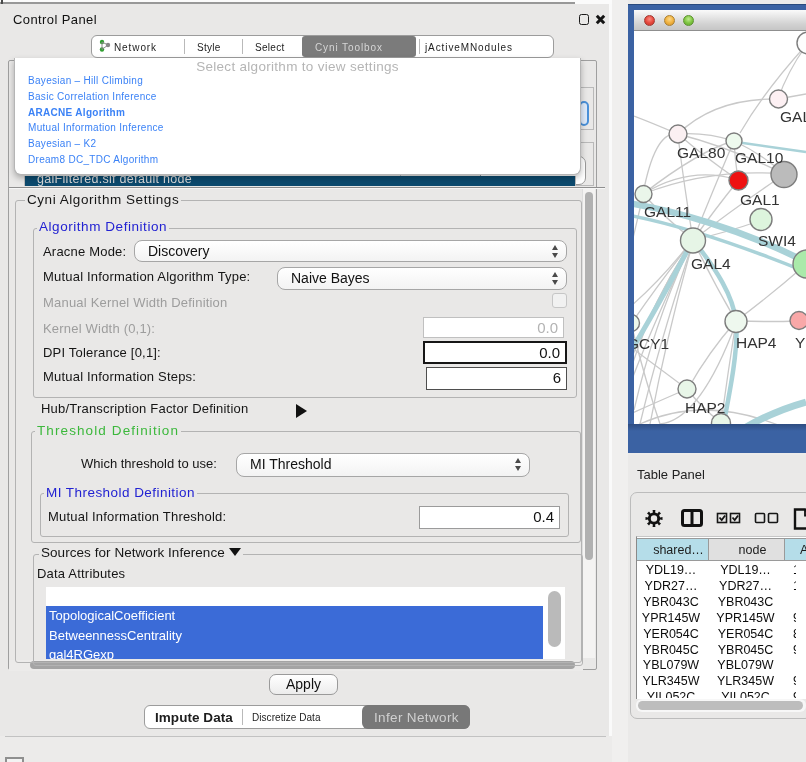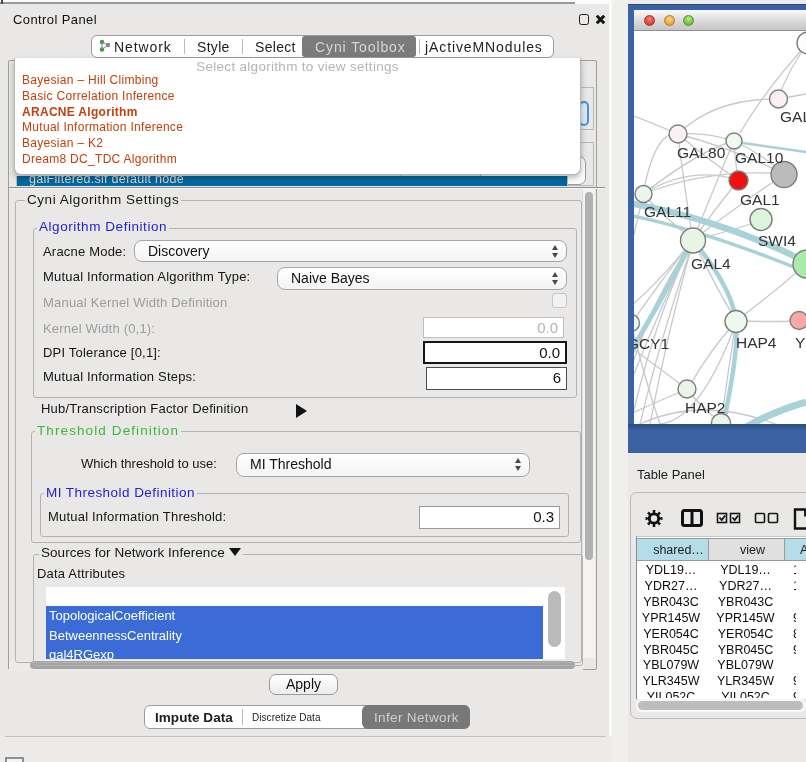--- a/index.html
+++ b/index.html
@@ -11,23 +11,23 @@
 .gt{position:absolute;font-size:13.5px;letter-spacing:0.55px;color:#161616;background:#e9e8e7;padding:0 2px;white-space:nowrap;line-height:15px}
 .lb{position:absolute;font-size:13px;letter-spacing:0.2px;font-weight:normal;color:#151515;white-space:nowrap;line-height:14px}
 .gy{color:#9d9d9d}
 .combo{position:absolute;background:linear-gradient(#ffffff,#f3f3f3);border:1px solid #a6a6a6;border-radius:8px;font-size:14px;color:#111}
 .ctx{position:absolute;left:13px;top:3px;line-height:15px;white-space:nowrap}
 .st{position:absolute;right:7px;width:7px}
 .st b{position:absolute;left:0;width:0;height:0;border-left:3.5px solid transparent;border-right:3.5px solid transparent}
 .stu{top:4px}.stu b{border-bottom:5px solid #4a4a4a}
 .std{top:12px}.std b{border-top:5px solid #4a4a4a}
 .fld{position:absolute;background:#fff;font-size:15px;color:#111;text-align:right;padding-right:5px;line-height:19px}
-.tabtx{position:absolute;font-size:14px;letter-spacing:0.9px;color:#1d1d1d;white-space:nowrap;line-height:15px}
+.tabtx{position:absolute;font-size:10px;letter-spacing:0.9px;color:#1d1d1d;white-space:nowrap;line-height:15px}
 .sep{position:absolute;width:1px;background:#b9b9b9}
-.ddi{position:absolute;left:7px;font-size:12px;letter-spacing:0.3px;color:#c2410c;line-height:15.8px;white-space:nowrap}
+.ddi{position:absolute;left:13px;font-size:10px;letter-spacing:0.3px;color:#3b82f6;line-height:15.8px;white-space:nowrap}
 .lrow{position:absolute;left:0;width:497px;height:19.3px;background:#3b6bd7;color:#fff;font-size:13px;line-height:19.3px;padding-left:3px}
 </style>
 </head>
 <body>
 <div id="page">
 
 <div class="a" style="left:0;top:0;width:612px;height:4px;background:#fbfbfb"></div>
 <div class="a" style="left:0;top:2px;width:575px;height:2px;background:#989898"></div>
 <div class="a" style="left:1px;top:0;width:2px;height:4px;background:#4a4a4a"></div>
 <div class="a" style="left:0;top:4px;width:612px;height:732px;background:#e9e8e7"></div>
@@ -60,21 +60,21 @@
 <div class="a" style="left:400px;top:87px;width:194px;height:43px;border:1px solid #b9b9b9;background:#e9e8e7"></div>
 <div class="a" style="left:579px;top:101px;width:10px;height:25px;border:2.5px solid #4a90d8;border-radius:6px;background:#ddeafa"></div>
 <div class="a" style="left:400px;top:142px;width:194px;height:44px;border:1px solid #b9b9b9;background:#e9e8e7"></div>
 <div class="a" style="left:480px;top:156px;width:106px;height:29px;border:1px solid #9a9a9a;border-radius:7px;background:#fff"></div>
 
 <div class="a" style="left:582px;top:188px;width:13px;height:470px;background:#f4f3f2;border-left:1px solid #dedede"></div>
 <div class="a" style="left:584.5px;top:192px;width:8px;height:368px;background:#b1b1b1;border-radius:4px"></div>
 
 <div class="a" style="left:9px;top:659.5px;width:574px;height:11px;background:#eceBea"></div>
 <div class="a" style="left:30px;top:660.5px;width:545px;height:8.5px;background:#a4a4a4;border-radius:4px"></div>
-<div class="a" style="left:16px;top:176px;width:552px;height:10px;background:#0369a1;border-left:1px solid #bdbdbd;border-right:1px solid #bdbdbd;overflow:hidden">
+<div class="a" style="left:24px;top:176px;width:552px;height:10px;background:#0c4a6e;border-left:1px solid #bdbdbd;border-right:1px solid #bdbdbd;overflow:hidden">
       <span style="position:absolute;left:12px;top:-4px;font-size:12.5px;color:#d9d9d9;letter-spacing:0.3px;white-space:nowrap">galFiltered.sif default node</span>
     </div>
 <div class="a" style="left:9px;top:187px;width:596px;height:1px;background:#8f8f8f"></div>
 <div class="a" style="left:9px;top:188px;width:596px;height:1px;background:#f6f6f6"></div>
 
 <div class="grp" style="left:15px;top:200px;width:567px;height:463px"></div>
 <div class="gt" style="left:25px;top:192px">Cyni Algorithm Settings</div>
 
 <div class="grp" style="left:33px;top:228px;width:544px;height:170px"></div>
 <div class="gt" style="left:37px;top:219px;color:#2222d2">Algorithm Definition</div>
@@ -118,21 +118,21 @@
       <span class="st stu">
         <b></b>
       </span>
       <span class="st std">
         <b></b>
       </span>
     </div>
 <div class="grp" style="left:40px;top:493px;width:529px;height:44px"></div>
 <div class="gt" style="left:44px;top:485px;color:#2222d2;letter-spacing:0.45px">MI Threshold Definition</div>
 <div class="lb" style="left:48px;top:510px">Mutual Information Threshold:</div>
-<div class="fld" style="left:419px;top:506px;width:141px;height:23px;border:1px solid #9b9b9b;line-height:20px">0.3</div>
+<div class="fld" style="left:419px;top:506px;width:141px;height:23px;border:1px solid #9b9b9b;line-height:20px">0.4</div>
 
 <div class="grp" style="left:33px;top:554px;width:550px;height:112px"></div>
 <div class="gt" style="left:39px;top:545px;letter-spacing:0.05px">Sources for Network Inference <span style="display:inline-block;width:0;height:0;border-left:6px solid transparent;border-right:6px solid transparent;border-top:8px solid #111;vertical-align:1px"></span></div>
 <div class="lb" style="left:37px;top:567px">Data Attributes</div>
 <div class="a" style="left:46px;top:587px;width:519px;height:72px;background:#fff;overflow:hidden">
 <div class="lrow" style="top:38.6px">BetweennessCentrality</div>
 <div class="lrow" style="top:19.3px">TopologicalCoefficient</div>
 <div class="lrow" style="top:57.9px">gal4RGexp</div>
 <div style="position:absolute;left:502px;top:4px;width:13px;height:56px;background:#bababa;border-radius:6.5px"></div>
 </div>
@@ -262,21 +262,21 @@
         <rect x="132.5" y="8.5" width="9" height="9" rx="1"></rect>
 </g>
 <g fill="none" stroke="#111" stroke-width="2.4">
         <path d="M159 4.5 h10 l6 6 v13 h-16 z"></path>
         <path d="M169 4.5 v6 h6" stroke-width="1.8"></path>
       </g>
 </svg>
 
 <div class="a" style="left:636px;top:536px;width:170px;height:163px;background:#fff;border-left:1px solid #8a8a8a;border-top:1px solid #c6c6c6"></div>
 <div class="a" style="left:637px;top:538px;width:72px;height:23px;background:#b5dde9;border:1px solid #9a9a9a;border-left:none;text-align:center;font-size:12.5px;color:#1c1c1c;line-height:22px;padding-left:12px">shared…</div>
-<div class="a" style="left:709px;top:538px;width:76px;height:23px;background:#e0e0e0;border:1px solid #9a9a9a;border-left:none;text-align:center;font-size:12.5px;color:#1c1c1c;line-height:22px;padding-left:12px">view</div>
+<div class="a" style="left:709px;top:538px;width:76px;height:23px;background:#e0e0e0;border:1px solid #9a9a9a;border-left:none;text-align:center;font-size:12.5px;color:#1c1c1c;line-height:22px;padding-left:12px">node</div>
 <div class="a" style="left:785px;top:538px;width:21px;height:23px;background:#b5dde9;border-top:1px solid #9a9a9a;border-bottom:1px solid #9a9a9a;font-size:12.5px;color:#1c1c1c;line-height:22px;padding-left:15px;overflow:hidden">A</div>
 <div class="a" style="left:637px;top:563px;width:159px;height:135px;overflow:hidden;font-size:12.5px;color:#0d0d0d">
 <div style="position:absolute;left:-2px;top:0;width:72px;text-align:center;line-height:15.9px">YDL19…<br>YDR27…<br>YBR043C<br>YPR145W<br>YER054C<br>YBR045C<br>YBL079W<br>YLR345W<br>YIL052C</div>
 <div style="position:absolute;left:70px;top:0;width:77px;text-align:center;line-height:15.9px">YDL19…<br>YDR27…<br>YBR043C<br>YPR145W<br>YER054C<br>YBR045C<br>YBL079W<br>YLR345W<br>YIL052C</div>
 <div style="position:absolute;left:156px;top:0;width:30px;line-height:15.9px">13<br>12<br>&nbsp;<br>9.<br>8.<br>9.<br>&nbsp;<br>9.<br>9.</div>
 </div>
 <div class="a" style="left:636px;top:699px;width:170px;height:13px;background:#f7f7f7;border-radius:6px"></div>
 <div class="a" style="left:638px;top:701px;width:165px;height:9px;background:#bdbdbd;border-radius:4.5px"></div>
 
 <div class="a" style="left:14px;top:58px;width:567px;height:117px;background:#fff;border:1px solid #b5b5b5;border-top:none;border-radius:0 0 7px 7px;box-shadow:0 3px 6px rgba(0,0,0,0.28)">

